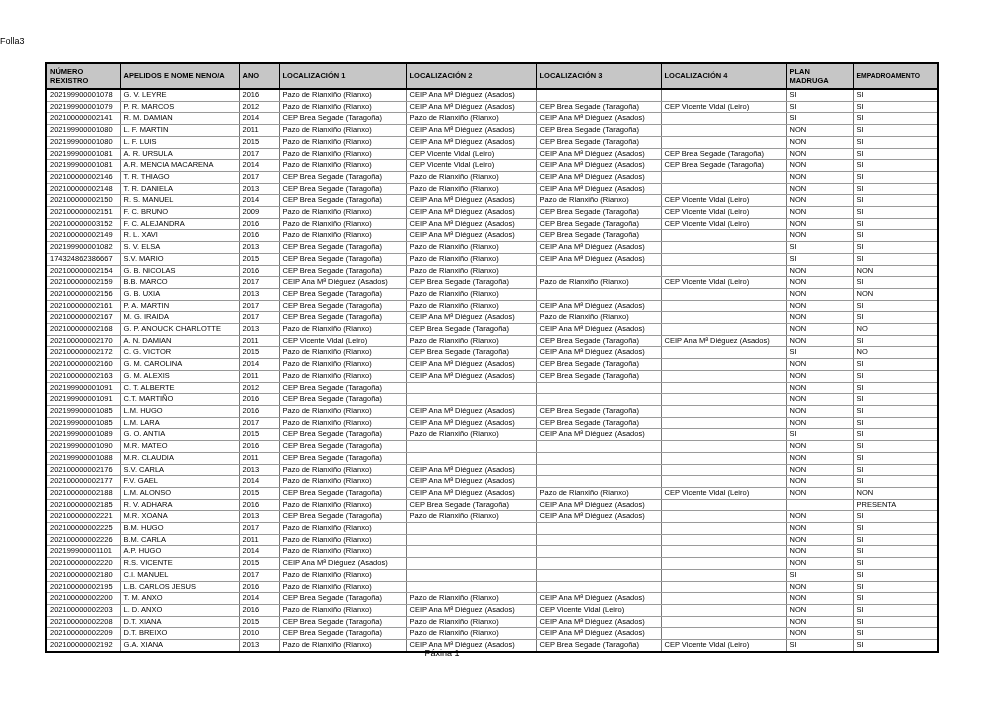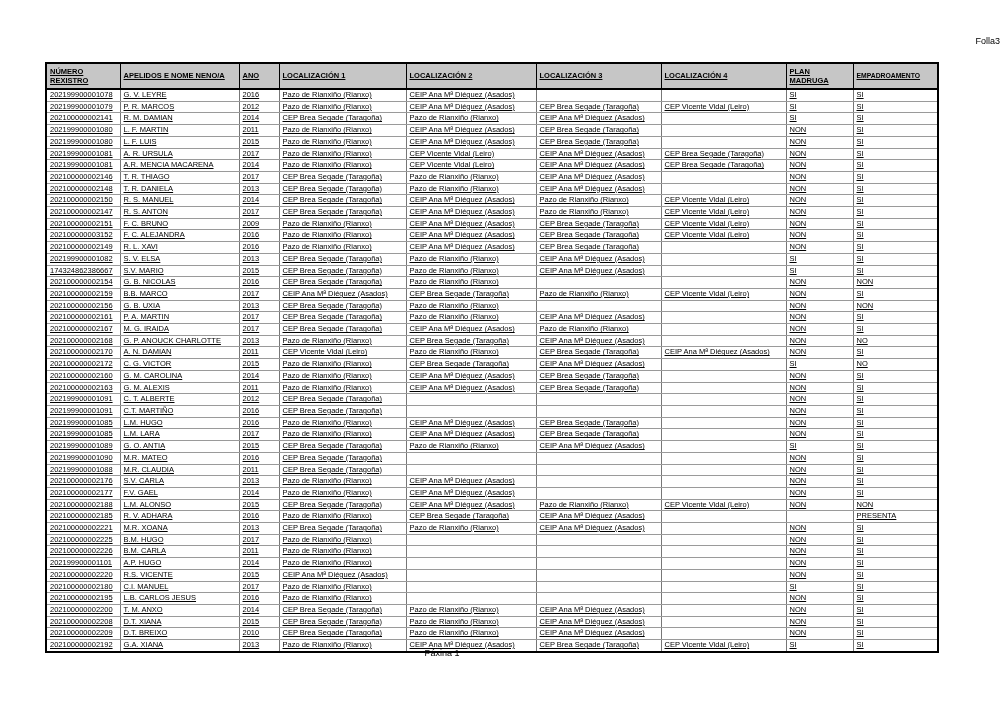--- a/index.html
+++ b/index.html
@@ -8,32 +8,31 @@
     --border-mid:#777777;
     --border-light:#9a9a9a;
   }
   *{box-sizing:border-box;}
   html,body{margin:0;padding:0;}
   body{
     width:1000px;height:707px;position:relative;background:#ffffff;
     font-family:"Liberation Sans","DejaVu Sans",sans-serif;color:#000;
   }
   .sheet-title{
-    position:absolute;top:36px;left:0;width:1000px;text-align:right;
+    position:absolute;top:36px;left:0;width:1000px;text-align:left;
     font-size:9px;color:#000;
   }
   .sheet-footer{
     position:absolute;top:648px;left:0;width:884px;text-align:center;
     font-size:9px;color:#000;
   }
   table.registry{
     position:absolute;left:45px;top:62px;width:892px;
     border-collapse:collapse;table-layout:fixed;
     border:2px solid var(--border-dark);
-    text-decoration:underline;
   }
   table.registry th{
     background:var(--header-bg);
     border:1px solid var(--border-dark);
     border-bottom:2px solid var(--border-dark);
     font-size:7.5px;font-weight:bold;text-align:left;
     padding:1px 3px;height:26px;vertical-align:middle;
     overflow:hidden;white-space:normal;line-height:1.25;
   }
   table.registry th:last-child{font-size:6.8px;white-space:nowrap;}
@@ -180,31 +179,20 @@
         <td>R. S. MANUEL</td>
         <td>2014</td>
         <td>CEP Brea Segade (Taragoña)</td>
         <td>CEIP Ana Mª Diéguez (Asados)</td>
         <td>Pazo de Rianxiño (Rianxo)</td>
         <td>CEP Vicente Vidal (Leiro)</td>
         <td>NON</td>
         <td>SI</td>
       </tr>
       <tr>
-        <td>202100000002147</td>
-        <td>R. S. ANTON</td>
-        <td>2017</td>
-        <td>CEP Brea Segade (Taragoña)</td>
-        <td>CEIP Ana Mª Diéguez (Asados)</td>
-        <td>Pazo de Rianxiño (Rianxo)</td>
-        <td>CEP Vicente Vidal (Leiro)</td>
-        <td>NON</td>
-        <td>SI</td>
-      </tr>
-      <tr>
         <td>202100000002151</td>
         <td>F. C. BRUNO</td>
         <td>2009</td>
         <td>Pazo de Rianxiño (Rianxo)</td>
         <td>CEIP Ana Mª Diéguez (Asados)</td>
         <td>CEP Brea Segade (Taragoña)</td>
         <td>CEP Vicente Vidal (Leiro)</td>
         <td>NON</td>
         <td>SI</td>
       </tr>
@@ -560,20 +548,31 @@
         <td>NON</td>
         <td>SI</td>
       </tr>
       <tr>
         <td>202100000002200</td>
         <td>T. M. ANXO</td>
         <td>2014</td>
         <td>CEP Brea Segade (Taragoña)</td>
         <td>Pazo de Rianxiño (Rianxo)</td>
         <td>CEIP Ana Mª Diéguez (Asados)</td>
+        <td></td>
+        <td>NON</td>
+        <td>SI</td>
+      </tr>
+      <tr>
+        <td>202100000002203</td>
+        <td>L. D. ANXO</td>
+        <td>2016</td>
+        <td>Pazo de Rianxiño (Rianxo)</td>
+        <td>CEIP Ana Mª Diéguez (Asados)</td>
+        <td>CEP Vicente Vidal (Leiro)</td>
         <td></td>
         <td>NON</td>
         <td>SI</td>
       </tr>
       <tr>
         <td>202100000002208</td>
         <td>D.T. XIANA</td>
         <td>2015</td>
         <td>CEP Brea Segade (Taragoña)</td>
         <td>Pazo de Rianxiño (Rianxo)</td>

